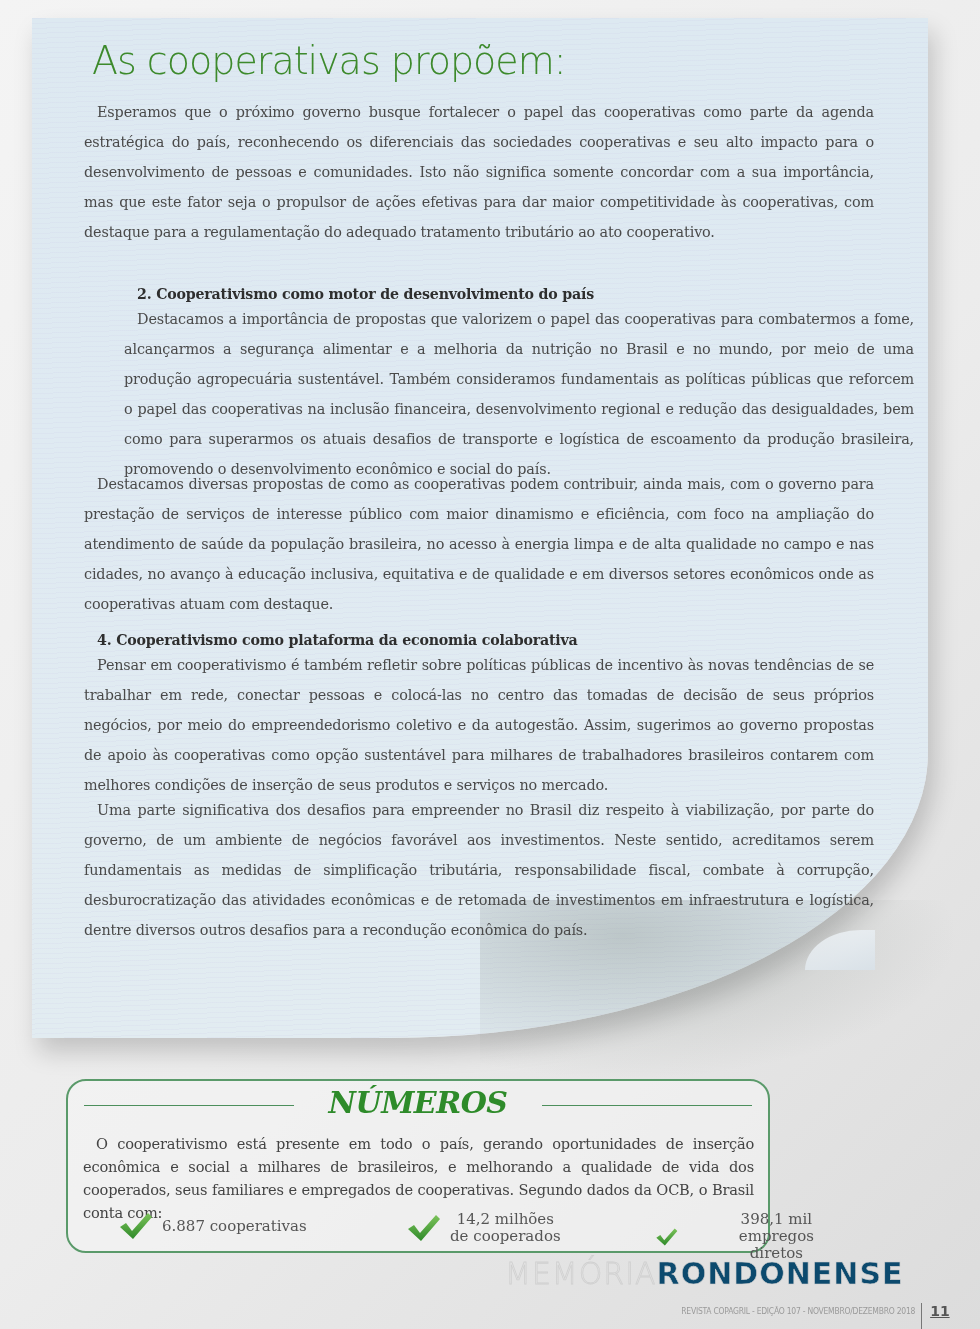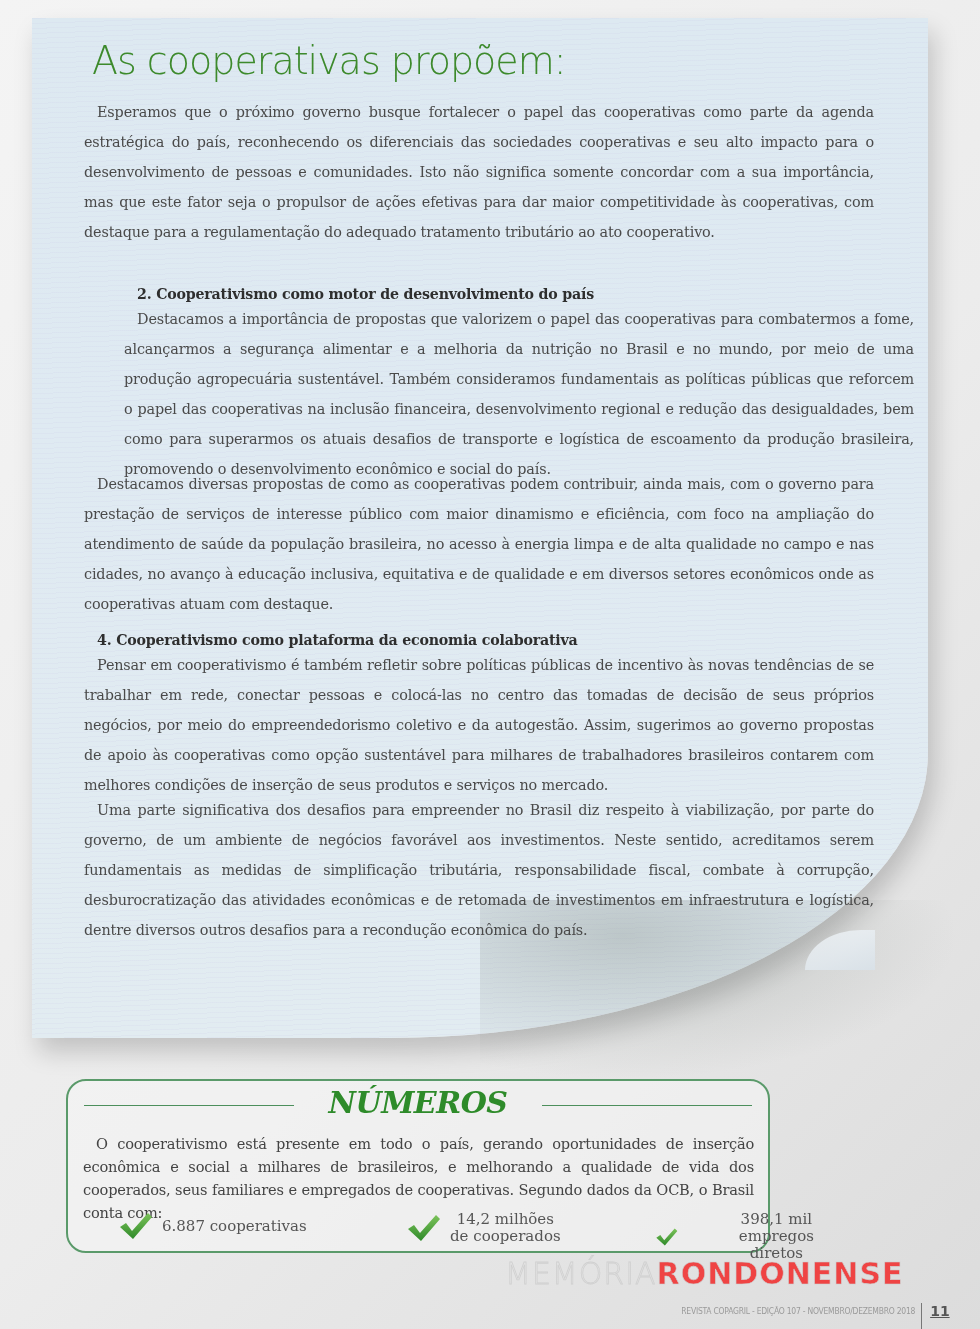--- a/index.html
+++ b/index.html
@@ -76,21 +76,21 @@
     .stat .label { font-size: 15px; line-height: 17px; color: #555; text-align: center; }
     .stat.a { left: 50px; }
     .stat.b { left: 338px; }
     .stat.c { left: 587px; gap: 46px; }
 
     .watermark {
       position: absolute; left: 505px; top: 1256px; font-family: "DejaVu Sans", sans-serif;
       font-size: 30px; letter-spacing: 1px; color: transparent;
     }
     .watermark .thin { -webkit-text-stroke: 0.8px #d0d0d0; font-weight: 200; }
-    .watermark .bold { color: #ef4444; -webkit-text-stroke: 0.6px #cfcfcf; font-weight: bold; }
+    .watermark .bold { color: #0c4a6e; -webkit-text-stroke: 0.6px #cfcfcf; font-weight: bold; }
 
     .footer {
       position: absolute; left: 640px; top: 1293px; display: flex; align-items: center;
       font-family: "DejaVu Sans", sans-serif;
     }
     .footer .mag { font-size: 9px; color: #9a9a9a; letter-spacing: -0.3px; transform: scaleX(0.85); transform-origin: right; }
     .footer .divider { width: 1px; height: 36px; background: #777; margin: 0 8px 0 6px; position: relative; top: 10px; }
     .footer .page { font-size: 14px; font-weight: bold; color: #555; text-decoration: underline; }
   </style>
 </head>

